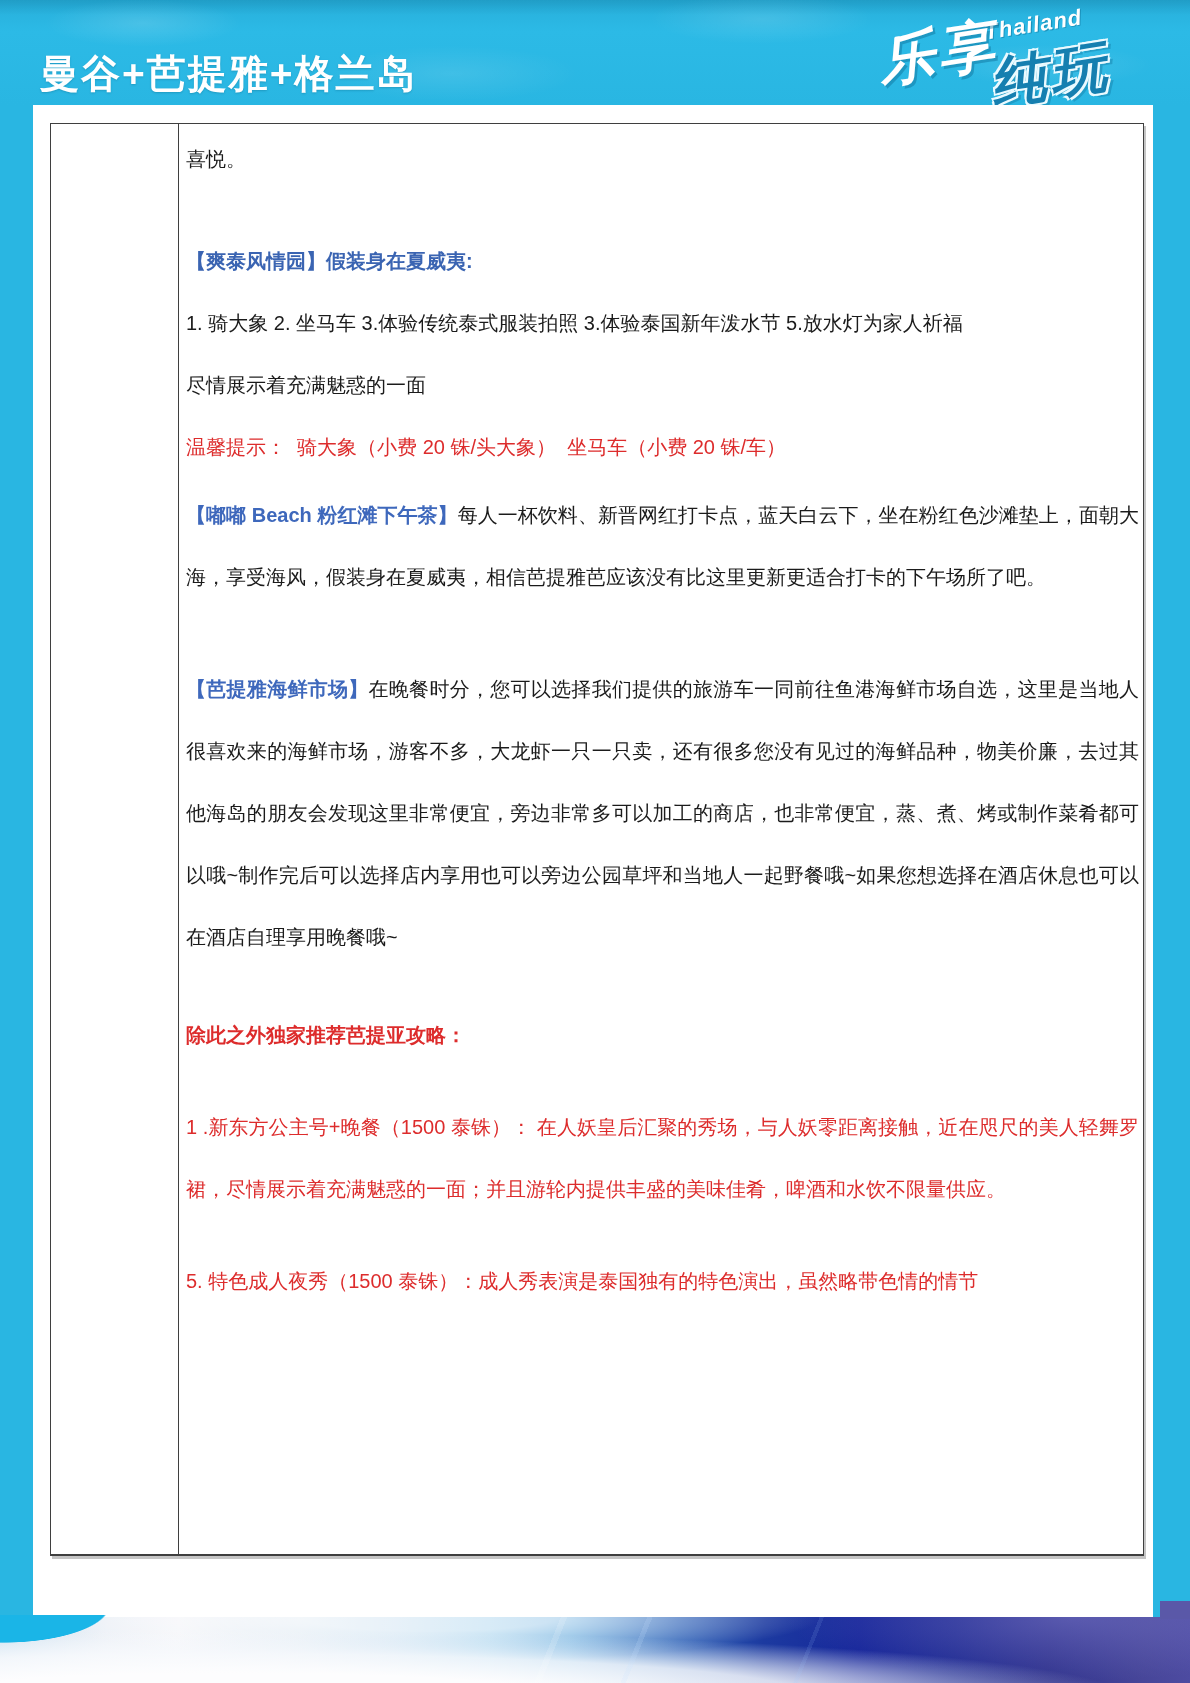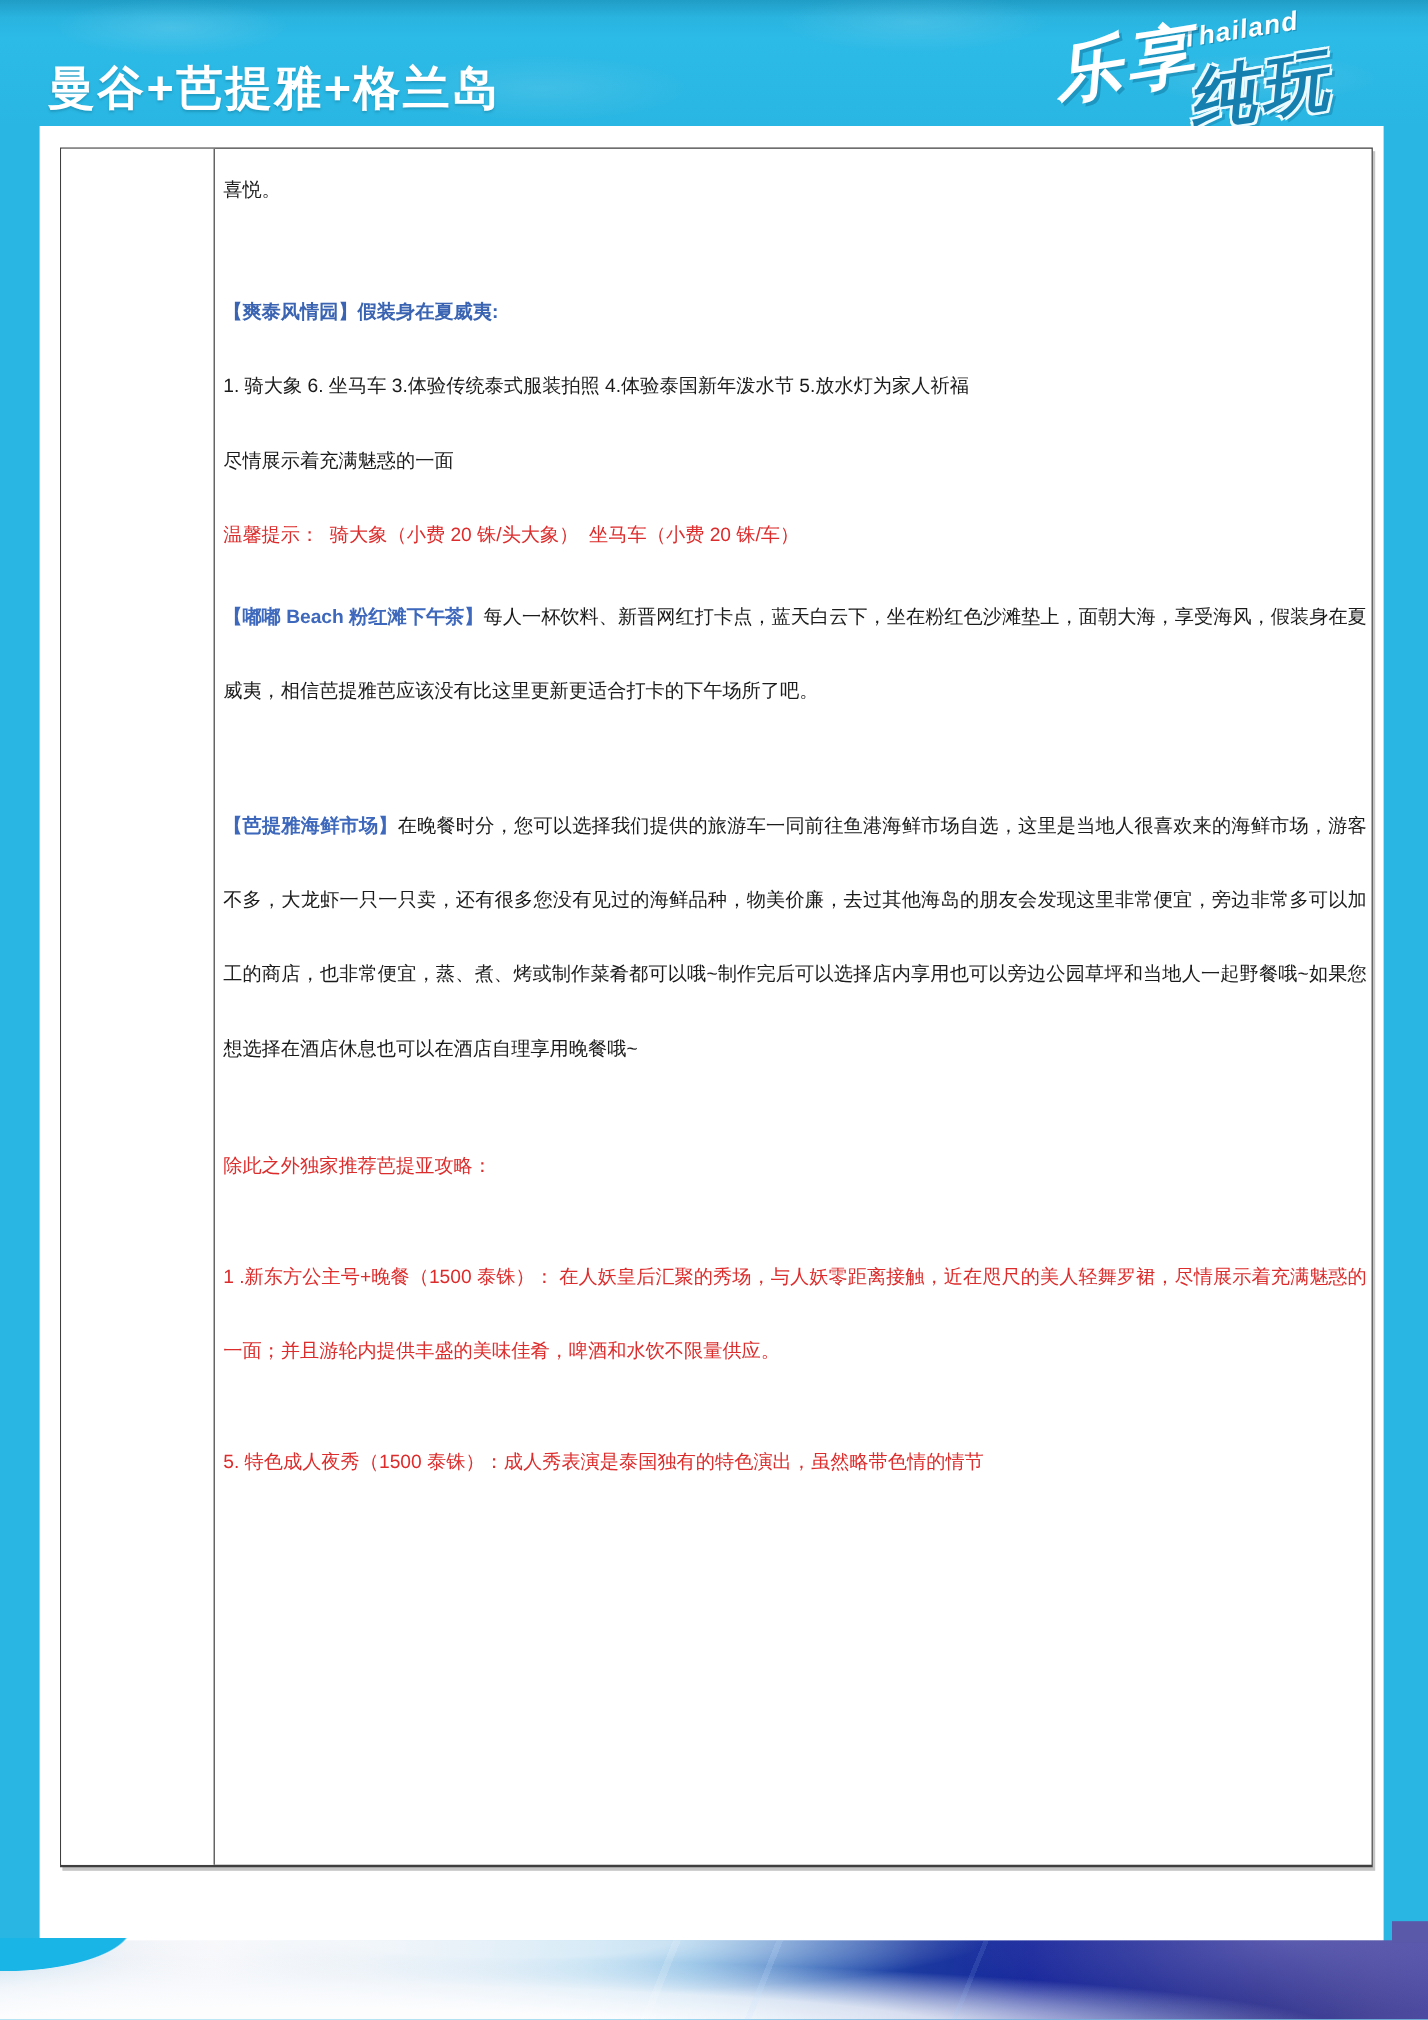--- a/index.html
+++ b/index.html
@@ -68,31 +68,31 @@
   .col-label{
     width:127px;flex:0 0 127px;border-right:1px solid #3f3f3f;
     background:#fff;
   }
   .col-content{
     flex:1 1 auto;padding:4px 4px 0 7px;overflow:hidden;
   }
 
   
   .para{
-    margin:0;font-size:16px;line-height:62px;color:#1b1b1b;
+    margin:0;font-size:20px;line-height:62px;color:#1b1b1b;
     text-align:justify;white-space:pre-wrap;word-break:break-all;
   }
   .p-heading{color:#3a64b2;font-weight:bold;}
   .p-red{color:#dd2c2c;}
   .lead{color:#3e68bc;font-weight:bold;margin-top:28px;}
   #p-p1{margin-bottom:40px;}
   #p-p5{margin-bottom:6px;}
   #p-p6{margin-bottom:50px;}
   #p-p7{margin-bottom:36px;}
-  #p-p8{margin-bottom:30px;}
+  #p-p8{margin-bottom:30px;font-weight:bold;}
   #p-p9{margin-bottom:30px;}
 
   
   .footer{
     position:absolute;left:0;bottom:0;width:100%;height:66px;overflow:visible;
     background:linear-gradient(95deg,
       #cfe2f0 0%, #edf1f7 9%, #f4f5f9 15%, #dde8f2 25%, #bcd8ed 33%,
       #8ec6e8 41%, #5fa6db 48%, #2f63b8 57%, #1c3aa0 64%, #16269a 72%,
       #1f2b92 80%, #32358f 88%, #474699 96%, #4d4ba1 100%);
   }
@@ -134,21 +134,21 @@
 
   <div class="sheet">
     <div class="itinerary-table">
       <div class="col-label"></div>
       <div class="col-content">
 
           <p class="para p-plain" id="p-p1"><span class="body-text">喜悦。</span></p>
 
           <p class="para p-heading" id="p-p2"><span class="body-text">【爽泰风情园】假装身在夏威夷:</span></p>
 
-          <p class="para p-plain" id="p-p3"><span class="body-text">1. 骑大象 6. 坐马车 3.体验传统泰式服装拍照 4.体验泰国新年泼水节 5.放水灯为家人祈福</span></p>
+          <p class="para p-plain" id="p-p3"><span class="body-text">1. 骑大象 2. 坐马车 3.体验传统泰式服装拍照 3.体验泰国新年泼水节 5.放水灯为家人祈福</span></p>
 
           <p class="para p-plain" id="p-p4"><span class="body-text">尽情展示着充满魅惑的一面</span></p>
 
           <p class="para p-red" id="p-p5"><span class="body-text">温馨提示：  骑大象（小费 20 铢/头大象）  坐马车（小费 20 铢/车）</span></p>
 
           <p class="para p-plain" id="p-p6"><span class="lead">【嘟嘟 Beach 粉红滩下午茶】</span><span class="body-text">每人一杯饮料、新晋网红打卡点，蓝天白云下，坐在粉红色沙滩垫上，面朝大海，享受海风，假装身在夏威夷，相信芭提雅芭应该没有比这里更新更适合打卡的下午场所了吧。</span></p>
 
           <p class="para p-plain" id="p-p7"><span class="lead">【芭提雅海鲜市场】</span><span class="body-text">在晚餐时分，您可以选择我们提供的旅游车一同前往鱼港海鲜市场自选，这里是当地人很喜欢来的海鲜市场，游客不多，大龙虾一只一只卖，还有很多您没有见过的海鲜品种，物美价廉，去过其他海岛的朋友会发现这里非常便宜，旁边非常多可以加工的商店，也非常便宜，蒸、煮、烤或制作菜肴都可以哦~制作完后可以选择店内享用也可以旁边公园草坪和当地人一起野餐哦~如果您想选择在酒店休息也可以在酒店自理享用晚餐哦~</span></p>
 
           <p class="para p-red" id="p-p8"><span class="body-text">除此之外独家推荐芭提亚攻略：</span></p>

